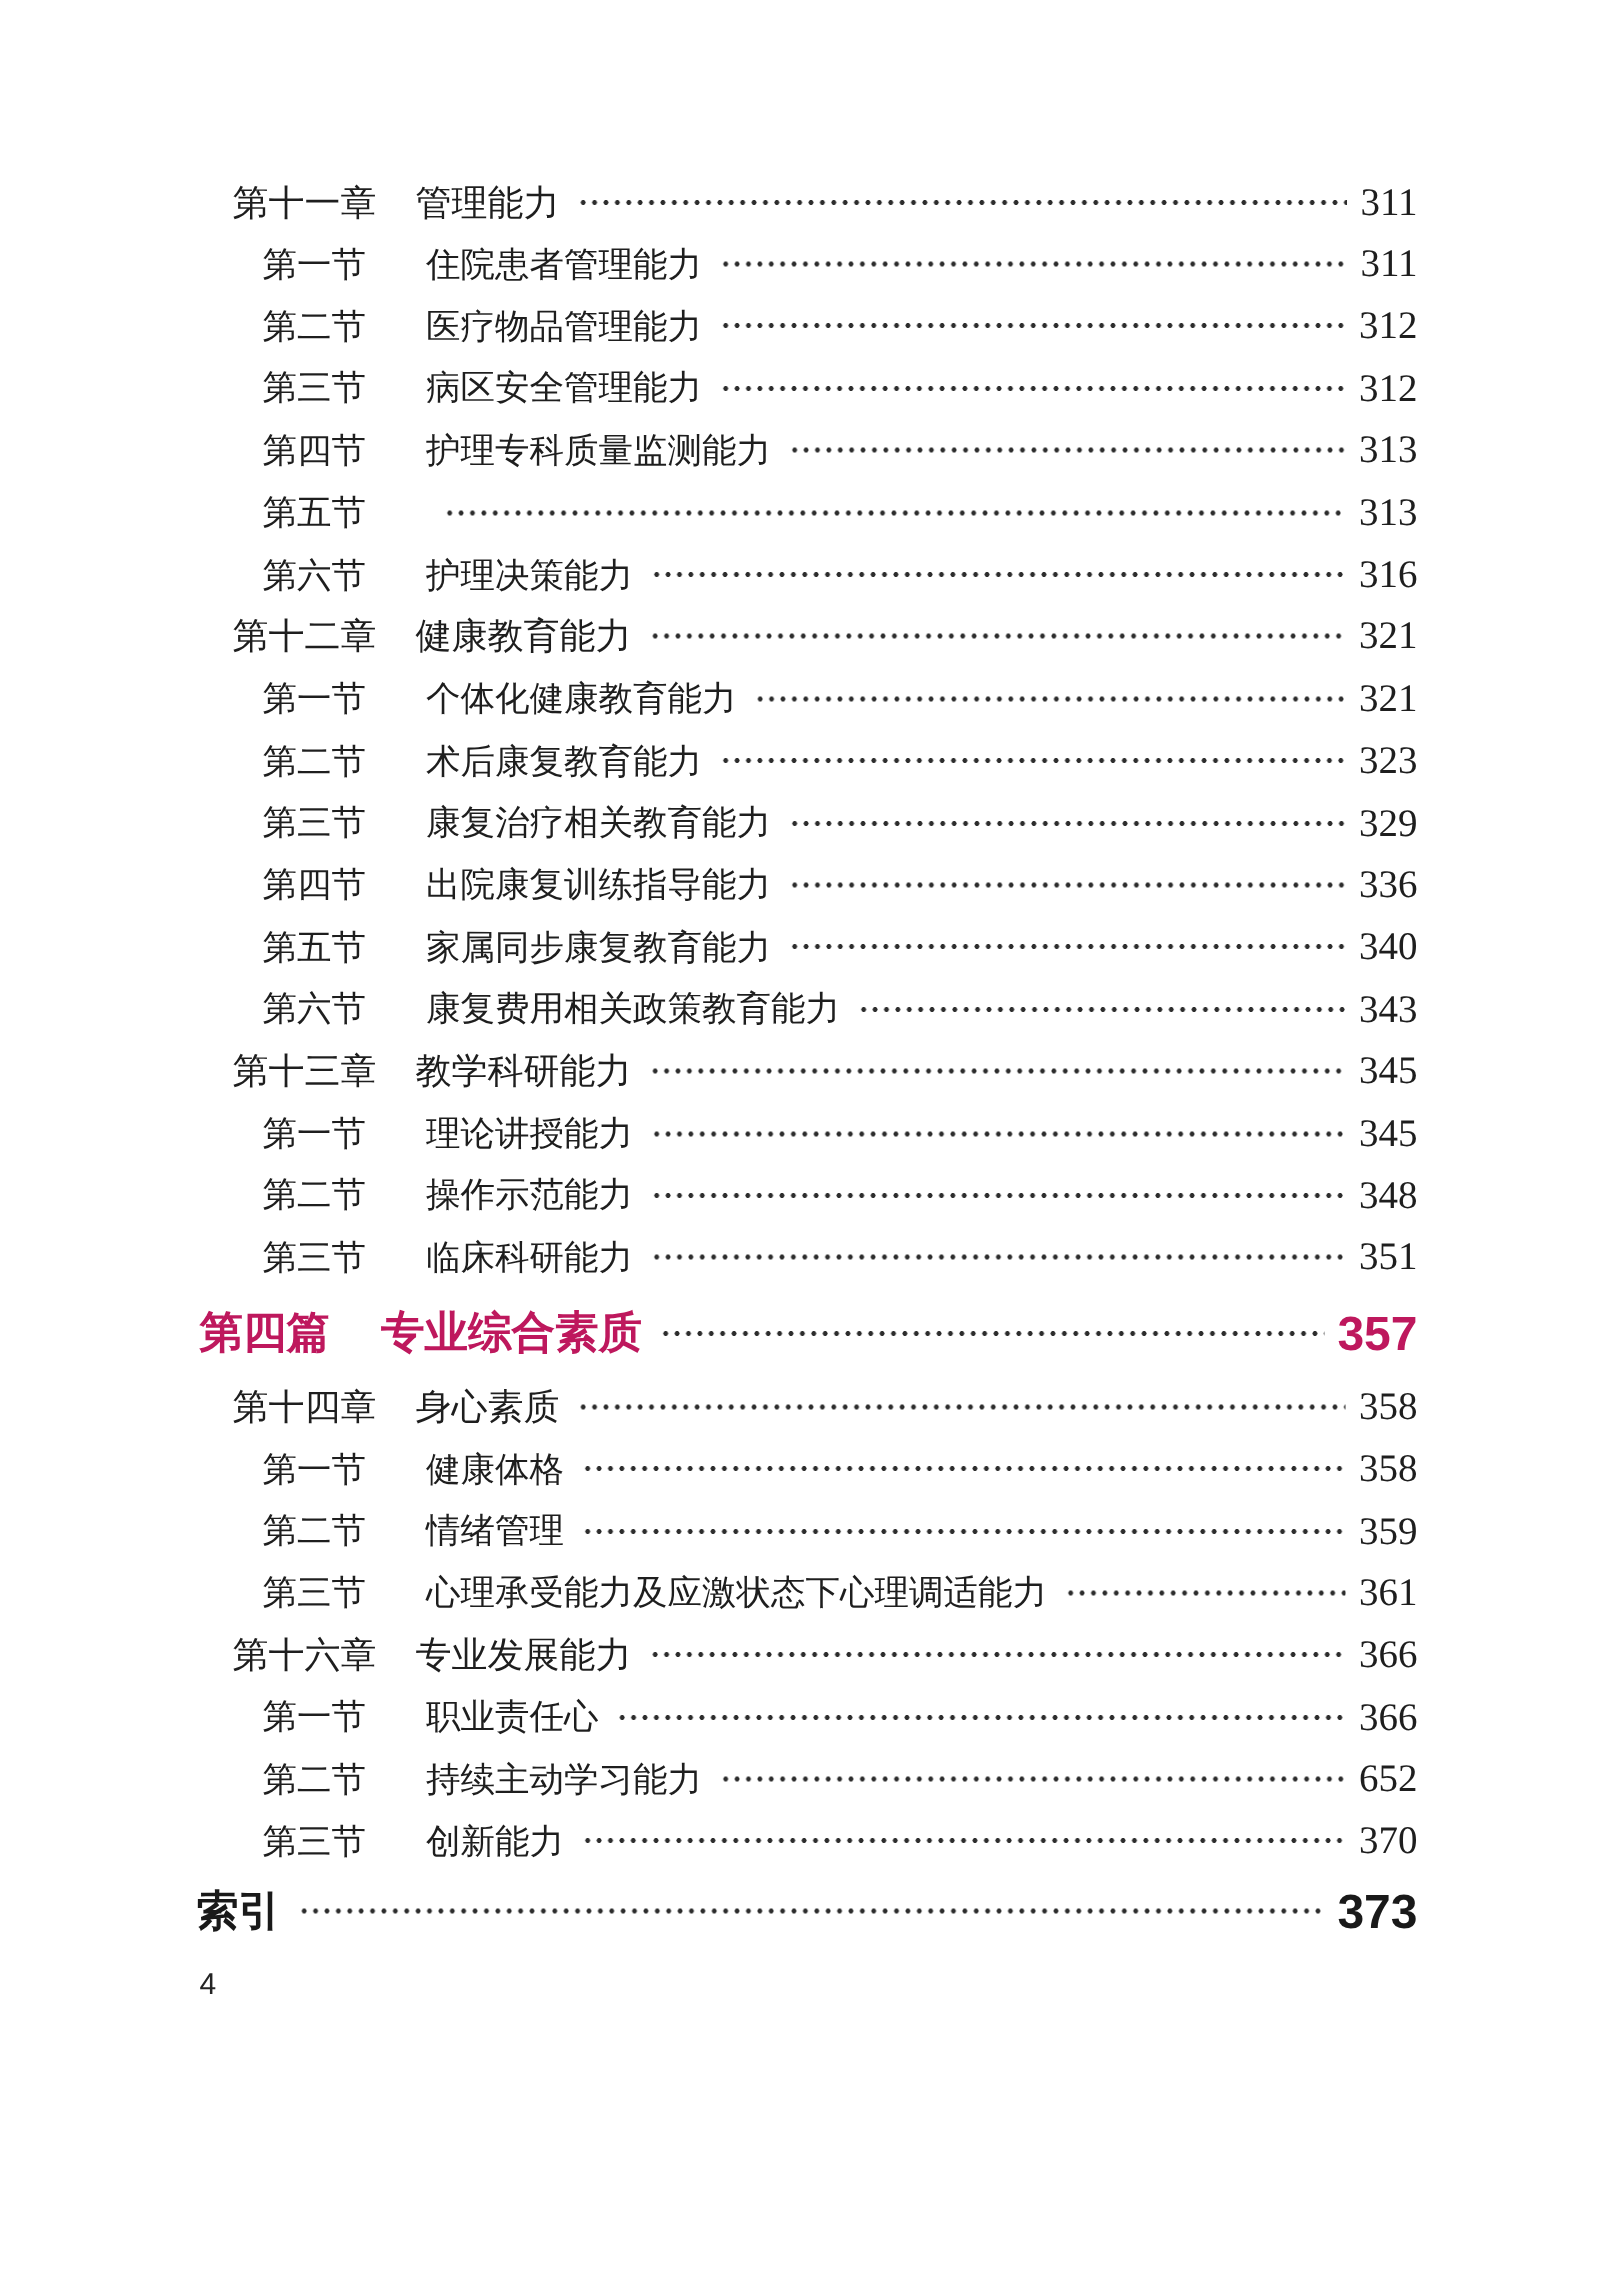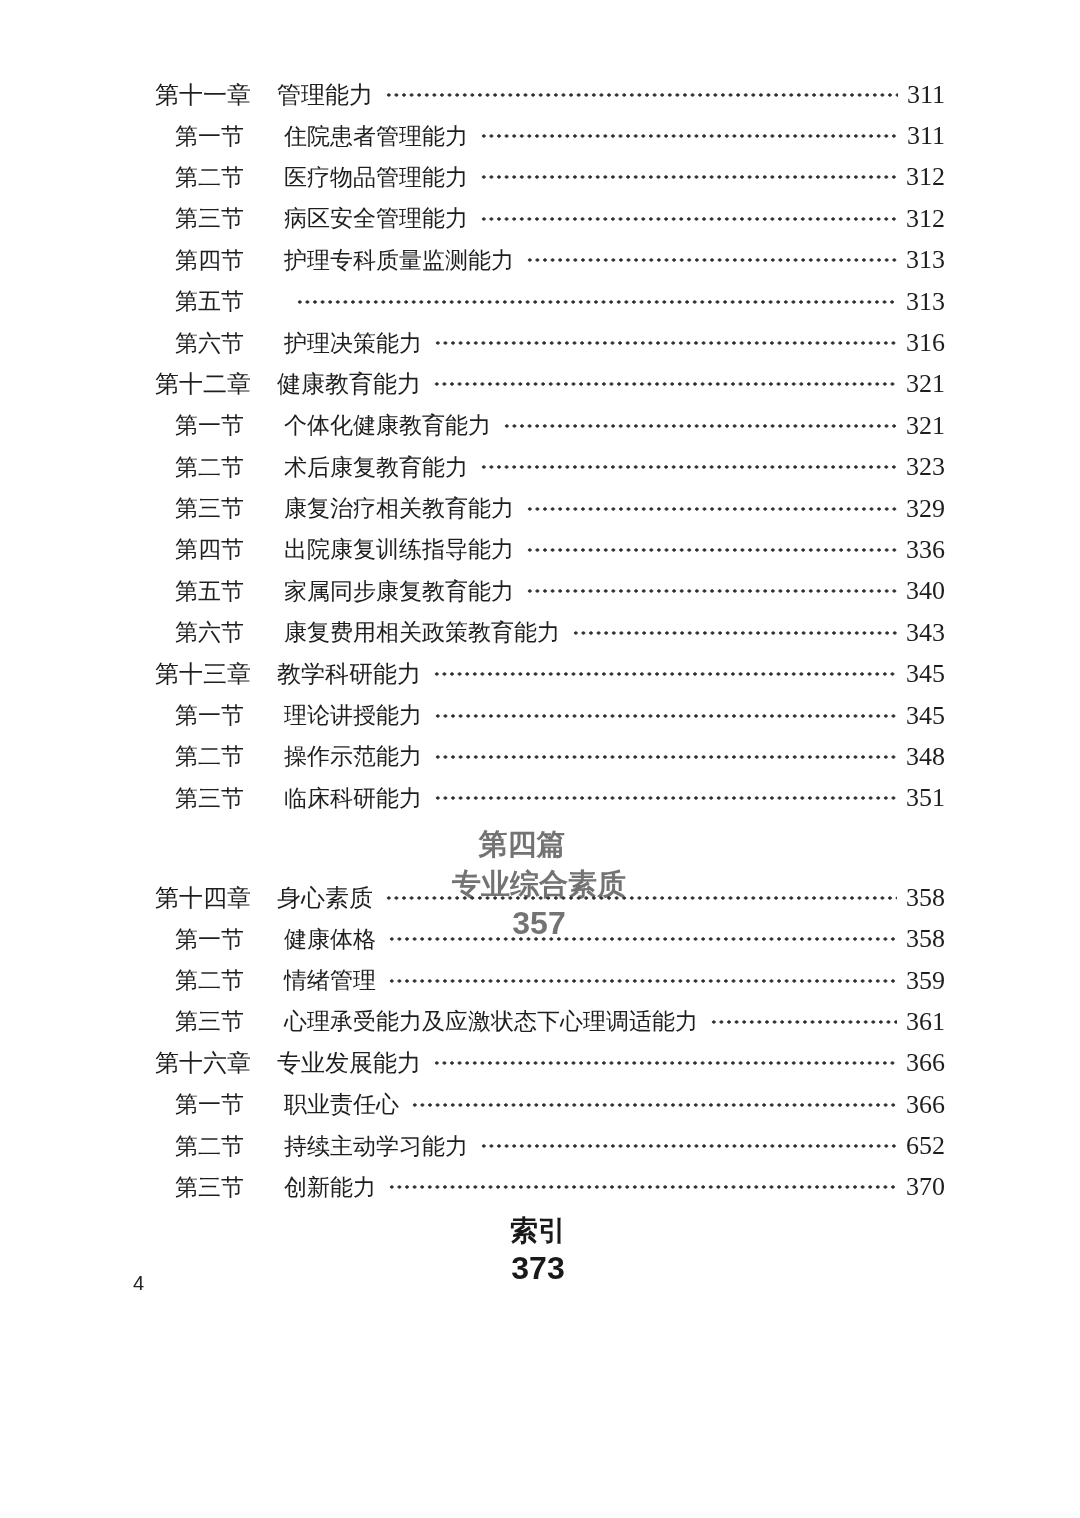--- a/index.html
+++ b/index.html
@@ -7,21 +7,21 @@
     padding: 0;
     background: #ffffff;
     width: 1080px;
     height: 1518px;
     overflow: hidden;
   }
   .page {
     box-sizing: border-box;
     width: 1080px;
     height: 1518px;
-    padding-top: 74px;
+    padding-top: 114px;
     color: #1e1e1e;
   }
   .row {
     display: flex;
     align-items: center;
     height: 41.4px;
     padding-right: 135px;
     white-space: nowrap;
   }
   .row.chapter {
@@ -35,32 +35,30 @@
     font-size: 23px;
   }
   .row.part {
     padding-left: 133px;
     font-family: "Liberation Sans", "DejaVu Sans", sans-serif;
     font-weight: bold;
     font-size: 29px;
     height: 48px;
     margin-top: 6px;
     margin-bottom: 4px;
-    color: #737373;
-    flex-direction: column;
+    color: #be185d;
   }
   .row.index {
     padding-left: 131px;
     font-family: "Liberation Sans", "DejaVu Sans", sans-serif;
     font-weight: bold;
     font-size: 28px;
     height: 44px;
     margin-top: 4px;
     color: #191919;
-    flex-direction: column;
   }
   .entry-label { flex: 0 0 auto; }
   .chapter .entry-label { margin-right: 26px; }
   .section .entry-label { margin-right: 40px; }
   .part    .entry-label { margin-right: 34px; }
   .index   .entry-label { margin-right: 0; }
   .entry-title { flex: 0 0 auto; }
   .leader {
     flex: 1 1 auto;
     height: 10px;

